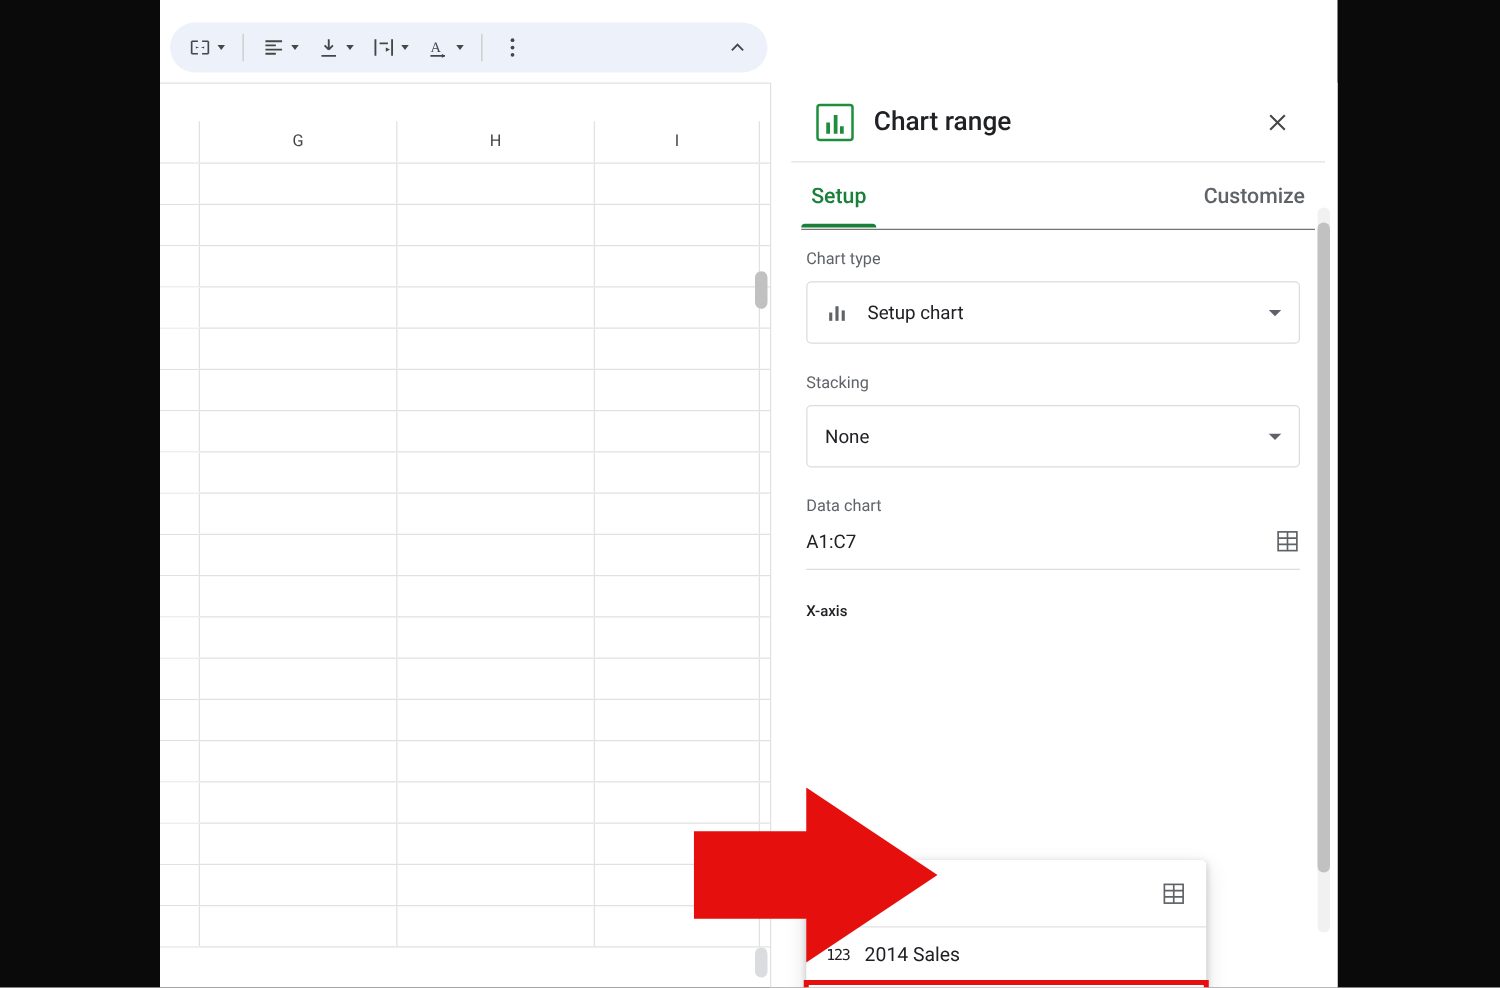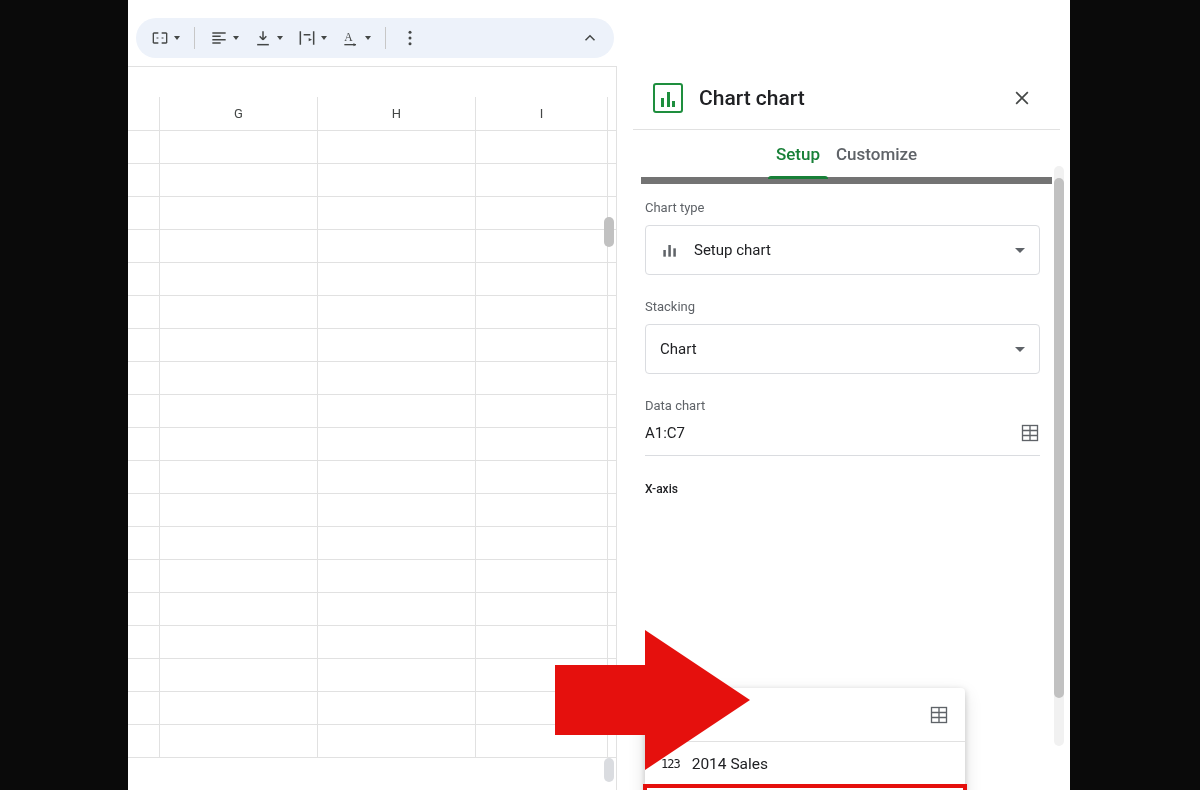--- a/index.html
+++ b/index.html
@@ -126,22 +126,22 @@
   }
   .chart-logo span{width:3px;background:#1e8e3e;}
   .chart-logo span:nth-child(1){height:9px;}
   .chart-logo span:nth-child(2){height:15px;}
   .chart-logo span:nth-child(3){height:6px;}
   .close-x {
     margin-left:auto; font-size:22px; color:#444746; cursor:pointer;
     width:24px;height:24px;display:flex;align-items:center;justify-content:center;
   }
   .tabs {
-    display:flex; height:54px; align-items:center; justify-content:center;
-    border-bottom:7px solid #737373;
+    display:flex; height:54px; align-items:center; justify-content:space-between;
+    border-bottom:1px solid #737373;
     margin: 0 18px;
   }
   .tab {
     font-size:17px; font-weight:500; color:#5f6368; padding:14px 8px; position:relative;
   }
   .tab.active { color:#188038; }
   .tab.active::after {
     content:""; position:absolute; left:0; right:0; bottom:-1px; height:3px; background:#188038; border-radius:3px 3px 0 0;
   }
   .panel-body {
@@ -409,21 +409,21 @@
       <div class="scroll-thumb-v2"></div>
     </div>
 
     <div class="panel">
       <div class="panel-head">
         <div class="chart-logo">
             <span></span>
             <span></span>
             <span></span>
           </div>
-        <div class="panel-title">Chart chart</div>
+        <div class="panel-title">Chart range</div>
         <div class="close-x">
           <svg viewBox="0 0 24 24" width="20" height="20">
               <path d="M5 5l14 14M19 5L5 19" stroke="#444746" stroke-width="2"></path>
             </svg>
         </div>
       </div>
 
       <div class="tabs">
         <div class="tab active">Setup</div>
         <div class="tab">Customize</div>
@@ -437,21 +437,21 @@
               <rect x="4" y="12" width="3" height="8" fill="#5f6368"></rect>
               <rect x="10" y="6" width="3" height="14" fill="#5f6368"></rect>
               <rect x="16" y="10" width="3" height="10" fill="#5f6368"></rect>
             </svg>
           <span>Setup chart</span>
           <span class="caret-big"></span>
         </div>
 
         <div class="field-label">Stacking</div>
         <div class="select-box">
-          <span>Chart</span>
+          <span>None</span>
           <span class="caret-big"></span>
         </div>
 
         <div class="field-label">Data chart</div>
         <div class="range-row">
           <span class="range-val">A1:C7</span>
           <svg width="20" height="20" viewBox="0 0 24 24">
               <rect x="3" y="3" width="18" height="18" fill="none" stroke="#5f6368" stroke-width="1.6"></rect>
               <path d="M3 9h18M3 15h18M12 3v18" stroke="#5f6368" stroke-width="1.6"></path>
             </svg>

